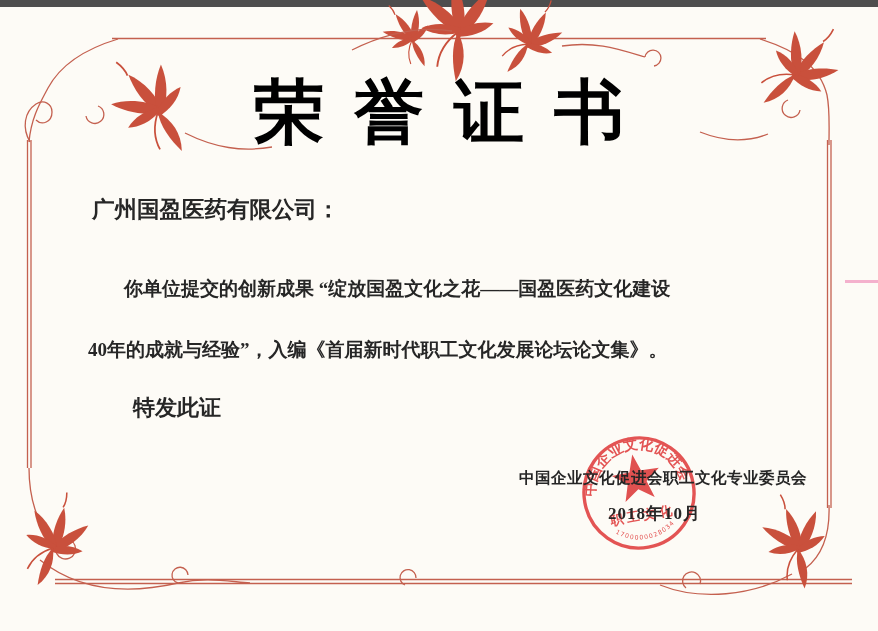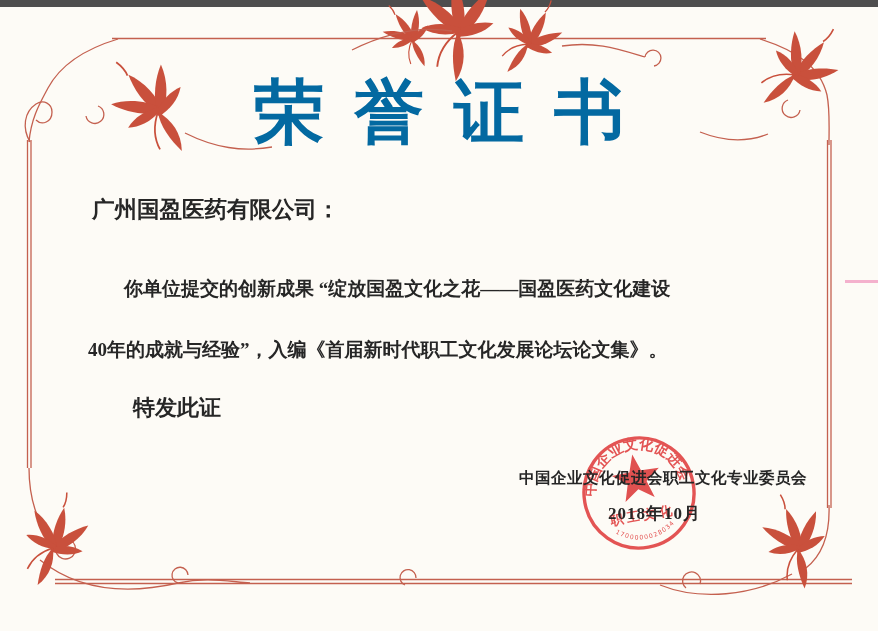--- a/index.html
+++ b/index.html
@@ -1,21 +1,21 @@
 <!DOCTYPE html>
 <html><head>
 <meta charset="utf-8">
 <style>
   html,body{margin:0;padding:0;background:#ffffff;}
   body{width:878px;height:631px;font-family:"Liberation Serif","DejaVu Serif",serif;}
   .page{position:relative;width:878px;height:631px;background:#fdfbf6;overflow:hidden;}
   .topbar{position:absolute;top:0;left:0;width:100%;height:7px;background:#4e4e4e;}
   .deco{position:absolute;inset:0;pointer-events:none;}
   .title{position:absolute;top:66px;left:0;width:100%;text-align:center;
-         font-size:70px;font-weight:900;color:#0369a1;letter-spacing:30px;text-indent:30px;
+         font-size:70px;font-weight:900;color:#000000;letter-spacing:30px;text-indent:30px;
          font-family:"Liberation Serif","DejaVu Serif",serif;}
   .txt{position:absolute;color:#262626;font-weight:700;white-space:nowrap;z-index:3;text-align:right;}
   .salutation{left:92px;top:194px;font-size:22.5px;}
   .body-line1{left:124px;top:276px;font-size:19px;}
   .body-line2{left:88px;top:337px;font-size:19px;}
   .body-line3{left:133px;top:393px;font-size:22px;}
   .issuer{left:519px;top:468px;font-size:15.5px;letter-spacing:.5px;}
   .issue-date{left:608px;top:502px;font-size:17px;letter-spacing:1px;}
   .seal-wrap{position:absolute;left:573px;top:427px;width:132px;height:132px;z-index:1;opacity:.88;}
   .artifact{position:absolute;left:845px;top:280px;width:33px;height:3px;background:#f2a3c5;opacity:.85;}

